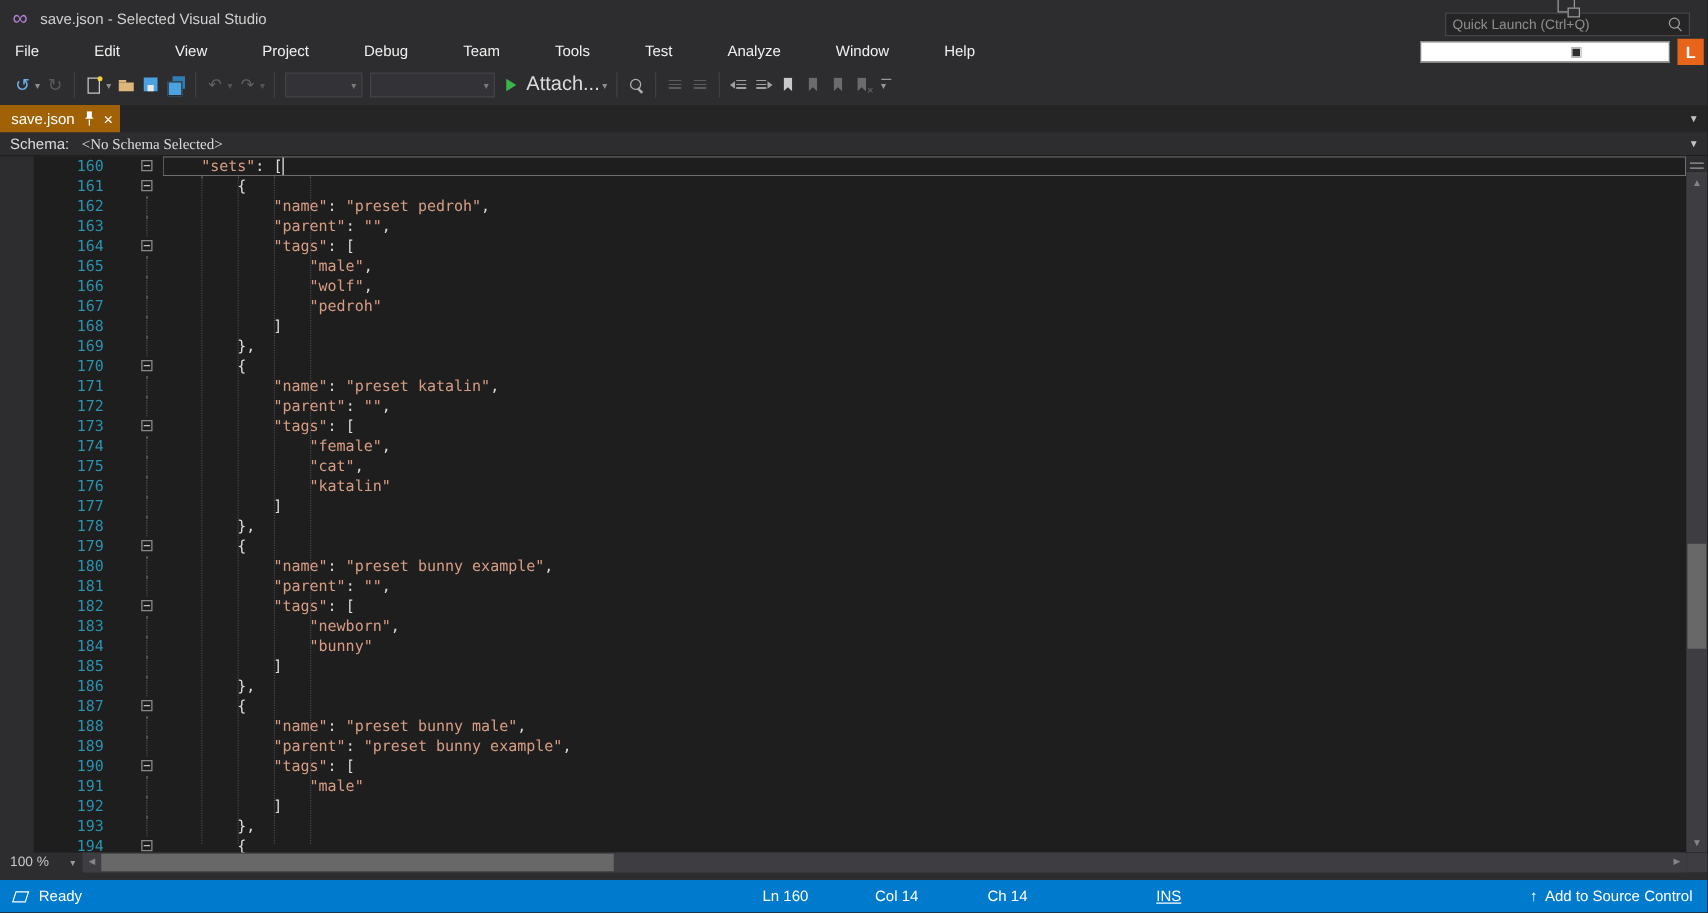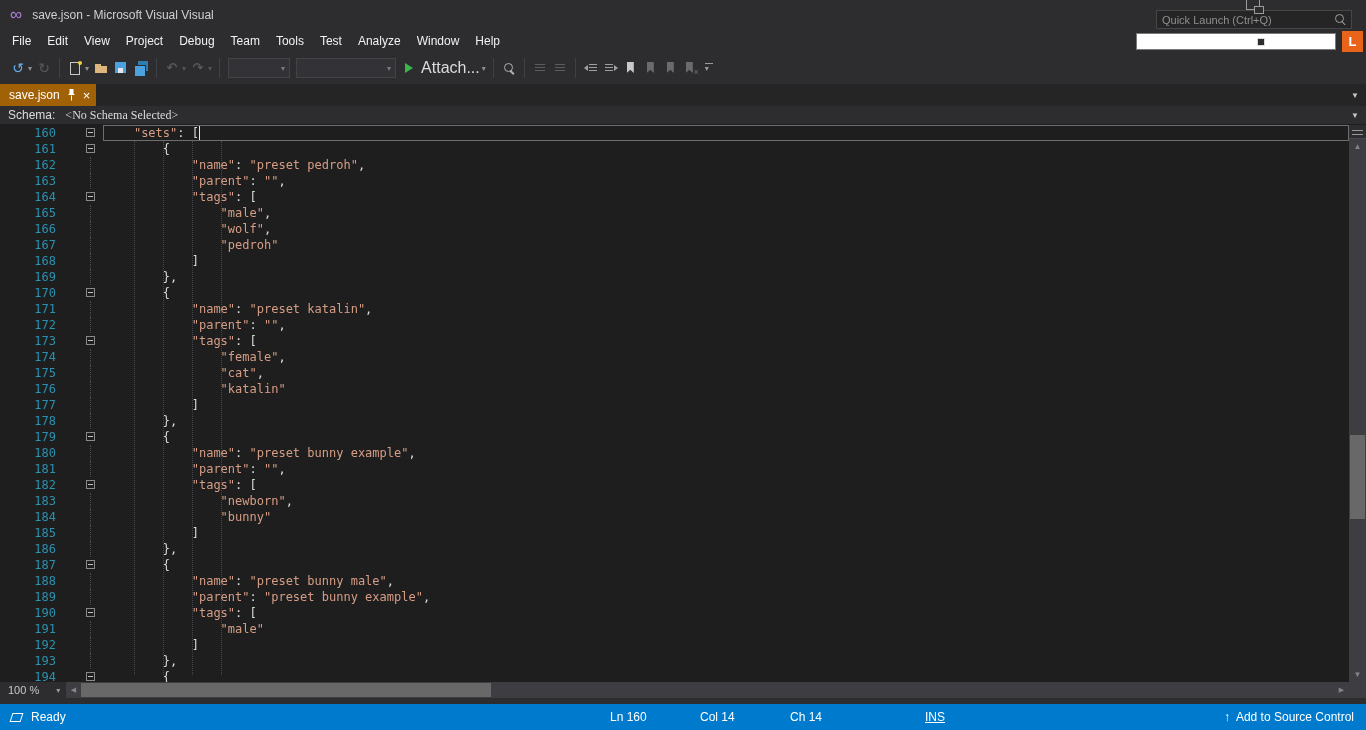--- a/index.html
+++ b/index.html
@@ -23,21 +23,21 @@
   .ql-mag::after { content: ""; position: absolute; left: 7px; top: 7px; width: 5px; height: 1px; background: #9f9f9f; transform: rotate(45deg); transform-origin: left top; }
   .wbtns { display: flex; align-items: center; }
   .wbtn { width: 32px; height: 26px; display: flex; align-items: center; justify-content: center; color: #dcdcdc; }
   .min-glyph { width: 10px; height: 1px; background: #dcdcdc; margin-top: 6px; }
   .restore-glyph { width: 8px; height: 8px; border: 1px solid #dcdcdc; background: #2d2d30; position: relative; }
   .restore-glyph::before { content: ""; position: absolute; left: 2px; top: -4px; width: 8px; height: 8px; border: 1px solid #dcdcdc; z-index: -1; }
   .close-glyph { font-size: 15px; line-height: 15px; }
 
   
   .menubar { height: 22px; background: #2d2d30; display: flex; align-items: center; font-size: 12px; color: #f1f1f1; padding-left: 4px; flex: none; }
-  .menu-items { display: flex; align-items: center; }
+  .menu-items { display: flex; align-items: center; gap: 28px; }
   .menu-item { padding: 3px 8px; cursor: default; }
   .menu-right { margin-left: auto; display: flex; align-items: center; }
   .menu-search { width: 200px; height: 17px; background: #ffffff; border: 1px solid #7a7a7a; margin-right: 6px; }
   .user-badge { width: 21px; height: 21px; background: #e8641b; color: #fff; font-weight: bold; font-size: 13px; display: flex; align-items: center; justify-content: center; margin-right: 3px; }
 
   
   .toolbar { height: 32px; background: #2d2d30; display: flex; align-items: center; padding-left: 8px; flex: none; }
   .tbtn { display: flex; align-items: center; padding: 2px 2px; }
   .tbtn.disabled { opacity: 0.4; }
   .tsep { width: 1px; height: 20px; background: #3f3f46; margin: 0 5px; flex: none; }
@@ -77,21 +77,21 @@
   .tabrow { height: 22px; background: #252526; display: flex; align-items: flex-end; position: relative; flex: none; }
   .tab { height: 22px; background: #a16207; color: #ffffff; display: flex; align-items: center; padding: 0 6px 0 9px; font-size: 12px; gap: 7px; }
   .tab-close { font-size: 13px; line-height: 13px; }
   .row-caret { position: absolute; right: 7px; top: 50%; transform: translateY(-50%); color: #c5c5c5; font-size: 8px; }
 
   
   .schemabar { height: 19px; background: #2d2d30; display: flex; align-items: center; font-size: 12px; color: #dcdcdc; padding-left: 8px; position: relative; flex: none; border-bottom: 1px solid #1e1e1e; }
   .schema-combo { margin-left: 10px; display: flex; align-items: center; font-family: Liberation Serif, serif; }
 
   
-  .editor { height: 557px; background: #1e1e1e; position: relative; overflow: hidden; flex: none; }
+  .editor { height: 557px; background: #1e1e1e; position: relative; overflow: hidden; flex: none; margin-left: 27px; }
   .guides { position: absolute; left: 0; top: 0; right: 17px; bottom: 0; z-index: 0; font-family: "DejaVu Sans Mono", monospace; font-size: 12px; }
   .guide { position: absolute; top: 16px; height: 534px; border-left: 1px dotted #464650; }
   .code-area { position: absolute; left: 0; top: 0; right: 17px; bottom: 0; font-family: "DejaVu Sans Mono", monospace; font-size: 12px; line-height: 16px; white-space: pre; z-index: 1; }
   .crow { display: flex; height: 16px; }
   .ln { width: 62px; flex: none; text-align: right; padding-right: 6px; color: #2b91af; }
   .fold { width: 41px; flex: none; position: relative; }
   .fold.fline::before { content: ""; position: absolute; left: 28px; top: 0; bottom: 0; border-left: 1px dotted #4f4f57; }
   .fbox { position: absolute; left: 24px; top: 3px; width: 9px; height: 9px; border: 1px solid #8a8a8a; background: #1e1e1e; }
   .fbox::before { content: ""; position: absolute; left: 1px; right: 1px; top: 3px; border-top: 1px solid #c0c0c0; }
   .code { flex: 1; color: #dcdcdc; position: relative; padding-left: 2px; }
@@ -131,21 +131,21 @@
   .sb-right { position: absolute; right: 12px; top: 50%; transform: translateY(-50%); display: flex; align-items: center; gap: 6px; }
   .sb-up { font-size: 12px; }
 </style>
 </head>
 <body>
 
 <div class="window">
 
   <div class="titlebar">
     <span class="vs-logo">∞</span>
-    <span class="win-title">save.json - Microsoft Visual Visual</span>
+    <span class="win-title">save.json - Selected Visual Studio</span>
     <div class="title-right">
       <div class="notif"></div>
       <div class="fbk"></div>
       <div class="ql">
         <span>Quick Launch (Ctrl+Q)</span>
         <span class="ql-mag"></span>
       </div>
       <div class="wbtns">
         <div class="wbtn">
             <span class="min-glyph"></span>

